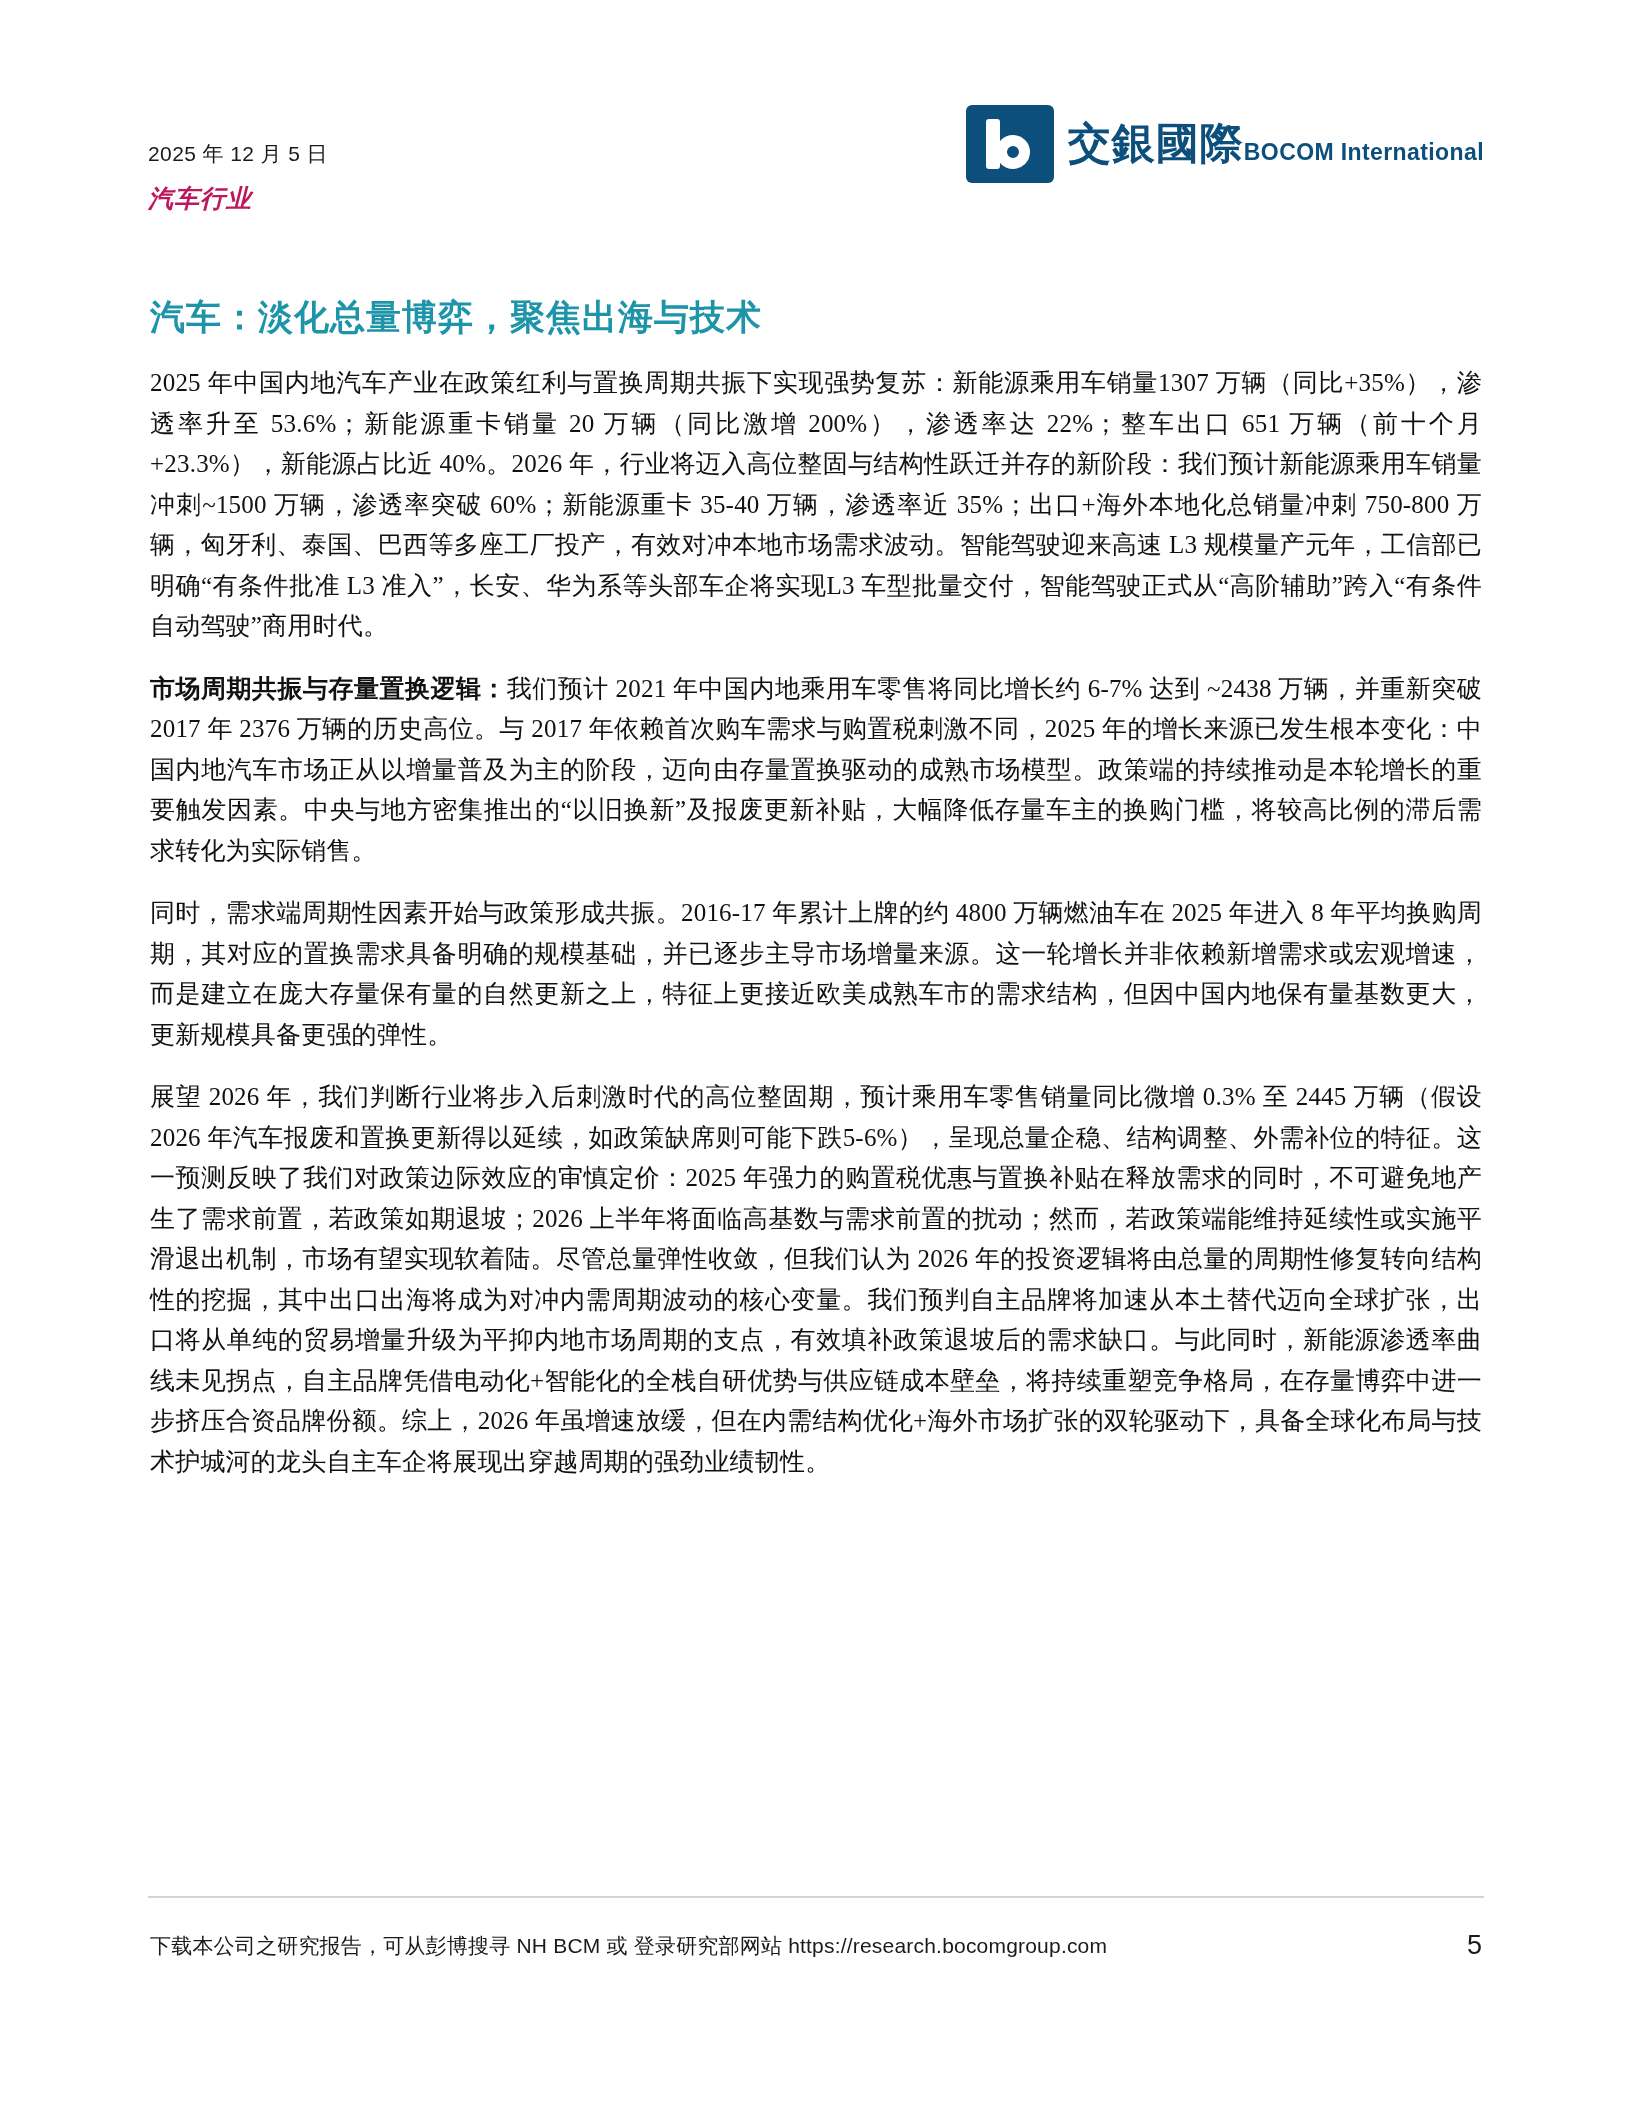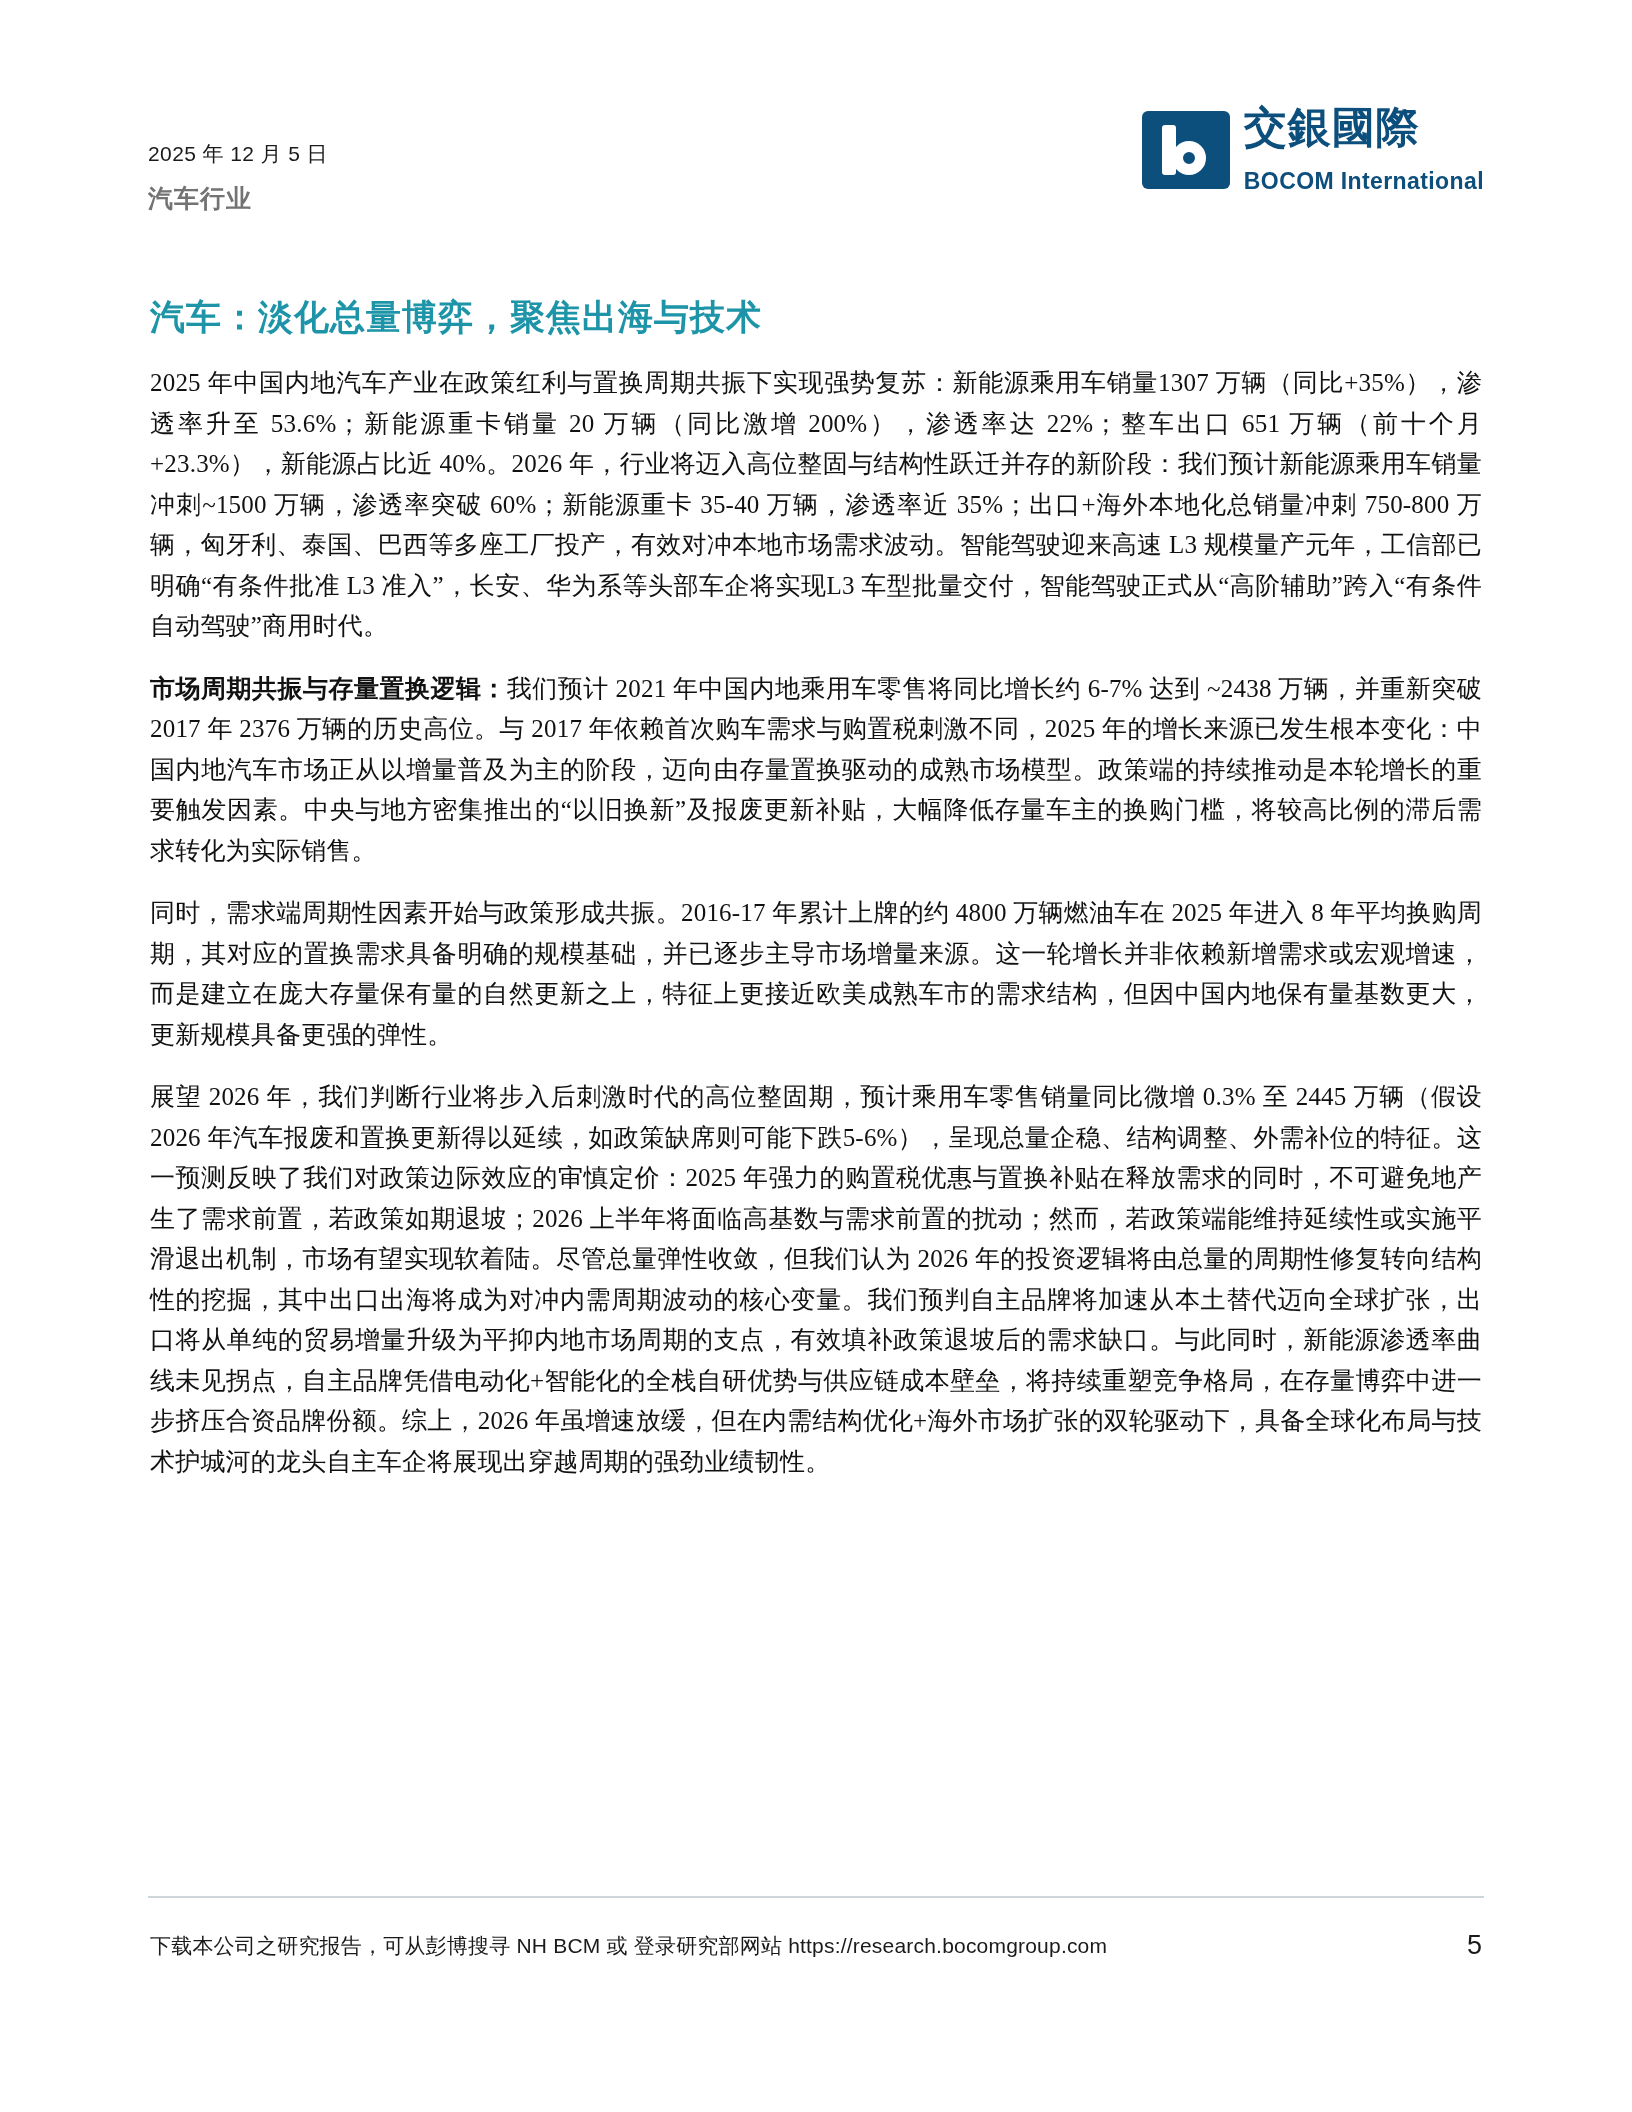--- a/index.html
+++ b/index.html
@@ -37,23 +37,24 @@
   .header-date {
     font-family: "Liberation Sans", sans-serif;
     font-size: 21px;
     color: #1a1a1a;
     letter-spacing: 0.4px;
   }
   .header-industry {
     font-family: "Liberation Sans", sans-serif;
     font-size: 25px;
     font-weight: bold;
-    color: #737373;
+    color: #be185d;
     margin-top: 14px;
     letter-spacing: 1px;
+    font-style: italic;
   }
   .logo-block {
     position: absolute;
     right: 0;
     top: -35px;
     display: flex;
     align-items: center;
     gap: 14px;
   }
   .logo-mark {
@@ -80,21 +81,20 @@
     left: 30px;
     top: 30px;
     width: 34px;
     height: 34px;
     border: 11px solid #ffffff;
     border-radius: 50%;
     box-sizing: border-box;
   }
   .logo-text {
     display: flex;
-    flex-direction: column;
     justify-content: center;
   }
   .logo-cn {
     font-family: "Liberation Serif", serif;
     font-size: 43px;
     font-weight: bold;
     color: #0d4f7c;
     line-height: 1.05;
     letter-spacing: 1px;
   }

